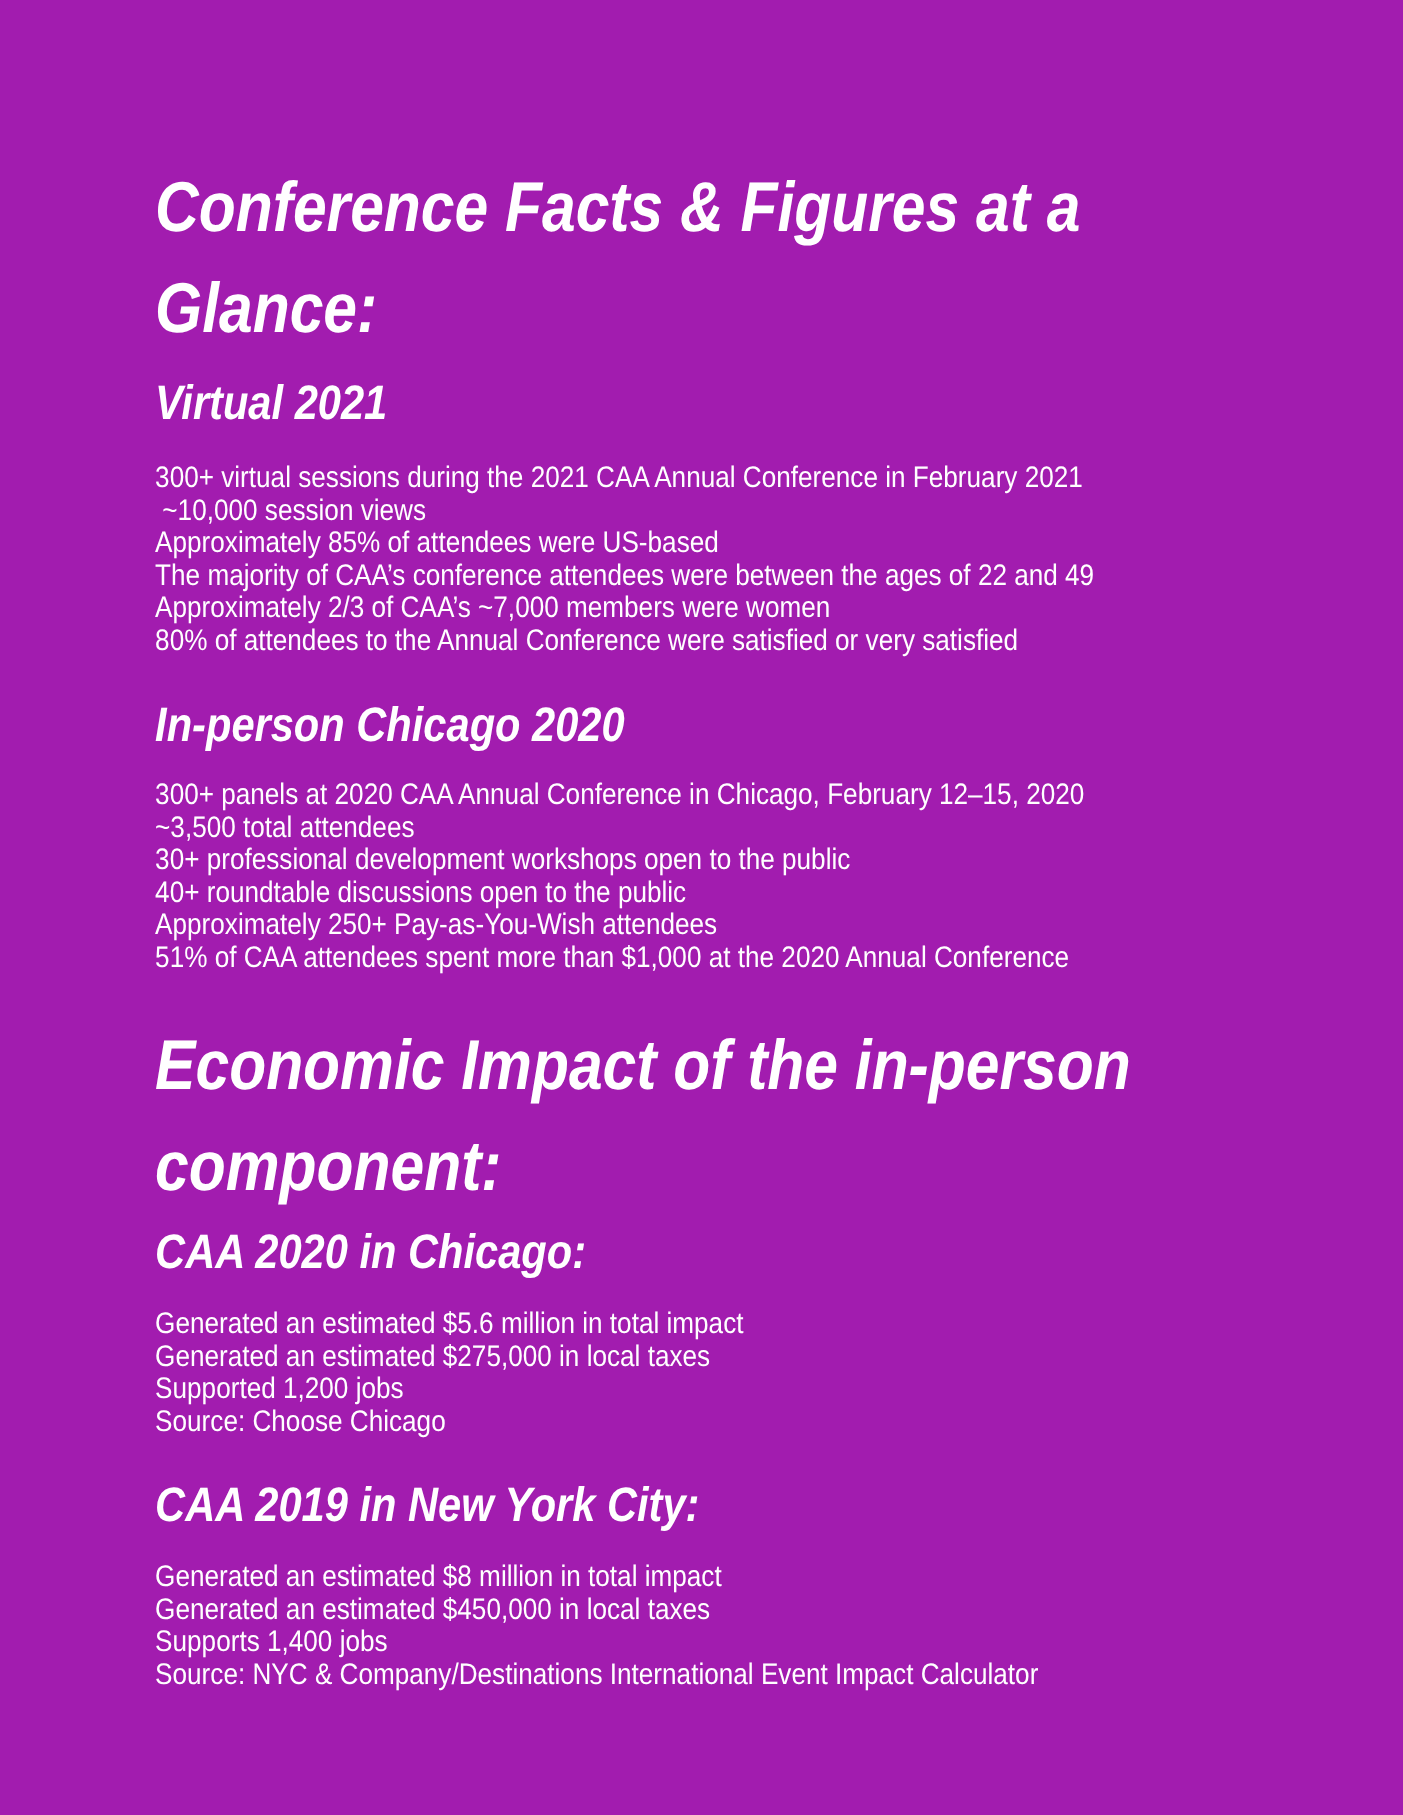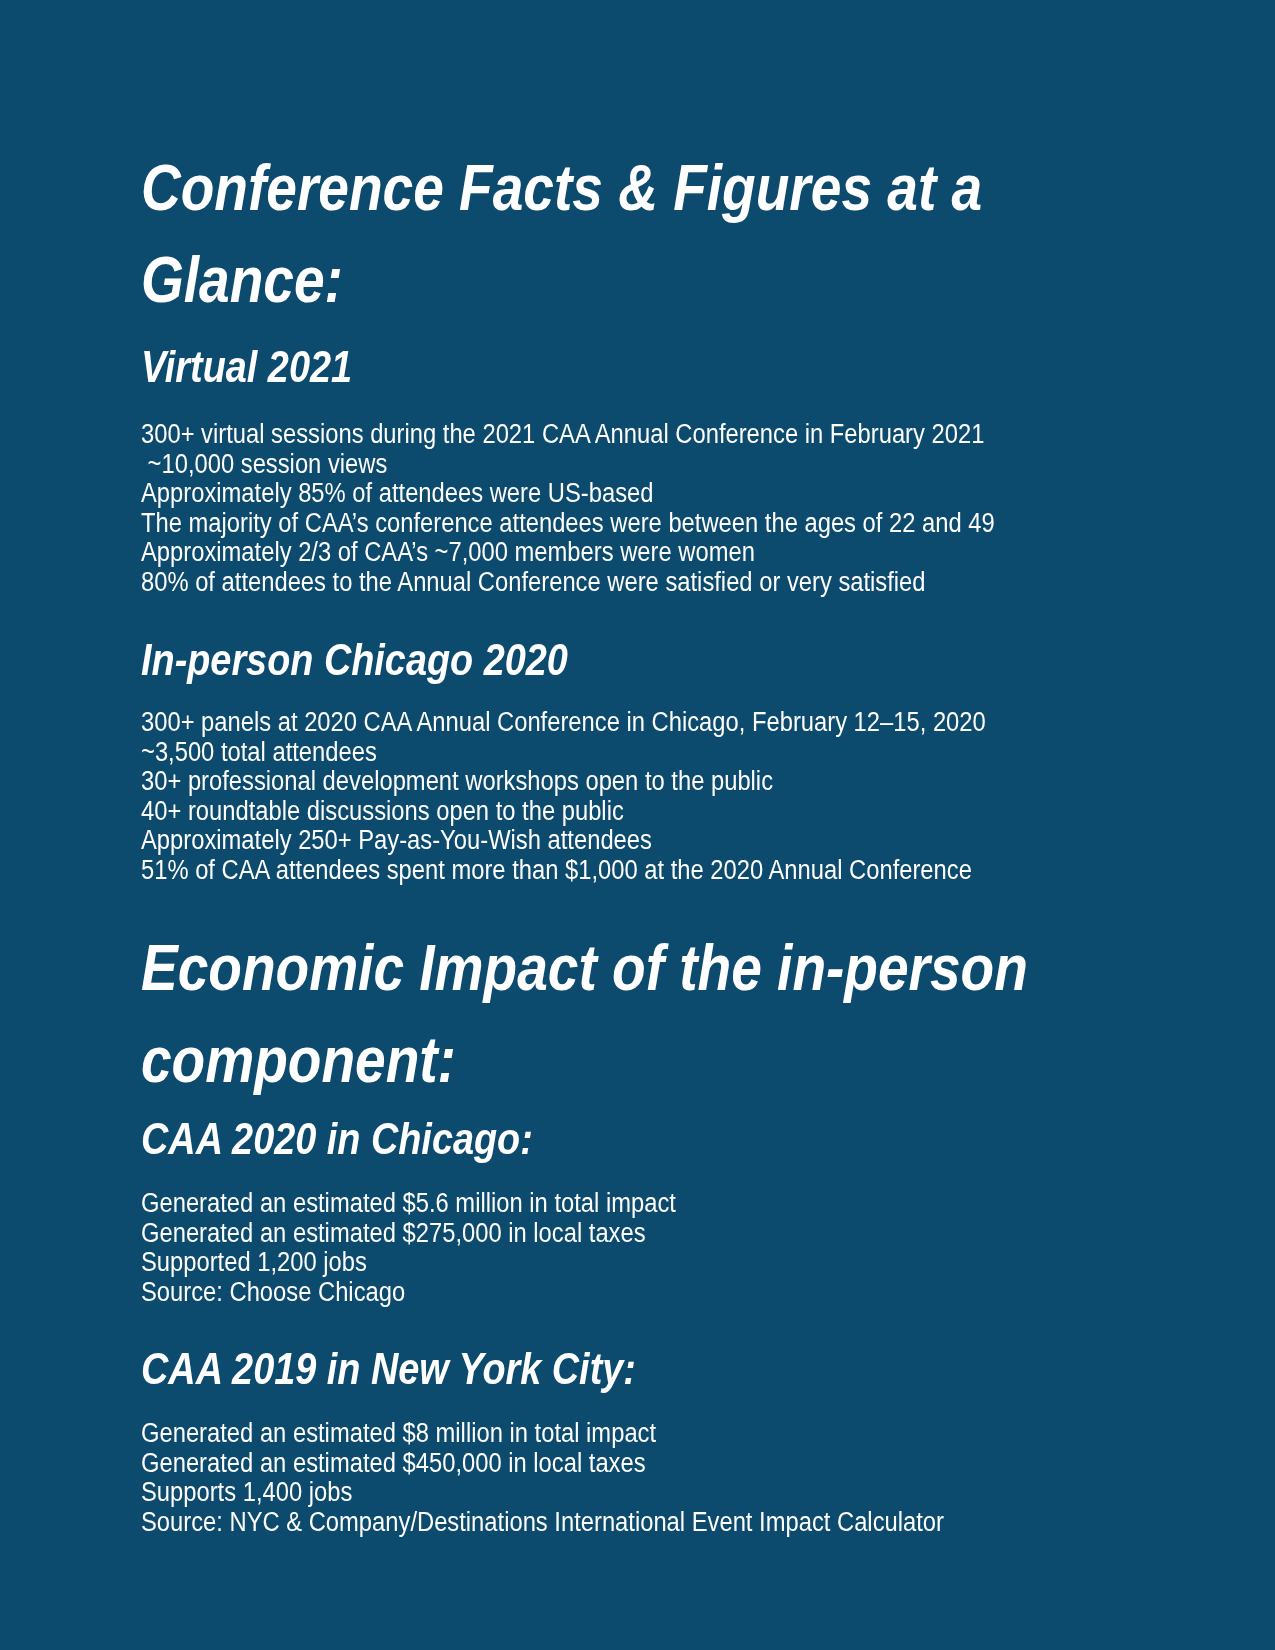--- a/index.html
+++ b/index.html
@@ -1,20 +1,20 @@
 <!DOCTYPE html>
 <html><head>
 <meta charset="utf-8">
 <style>
   html, body { margin: 0; padding: 0; }
   .page {
     position: relative;
     width: 1275px;
     height: 1650px;
-    background: #0c4a6e;
+    background: #a21caf;
     overflow: hidden;
     font-family: "Liberation Sans", "DejaVu Sans", sans-serif;
   }
   .blk {
     position: absolute;
     left: 141px;
     color: #ffffff;
     transform-origin: 0 0;
   }
   .h1 {

